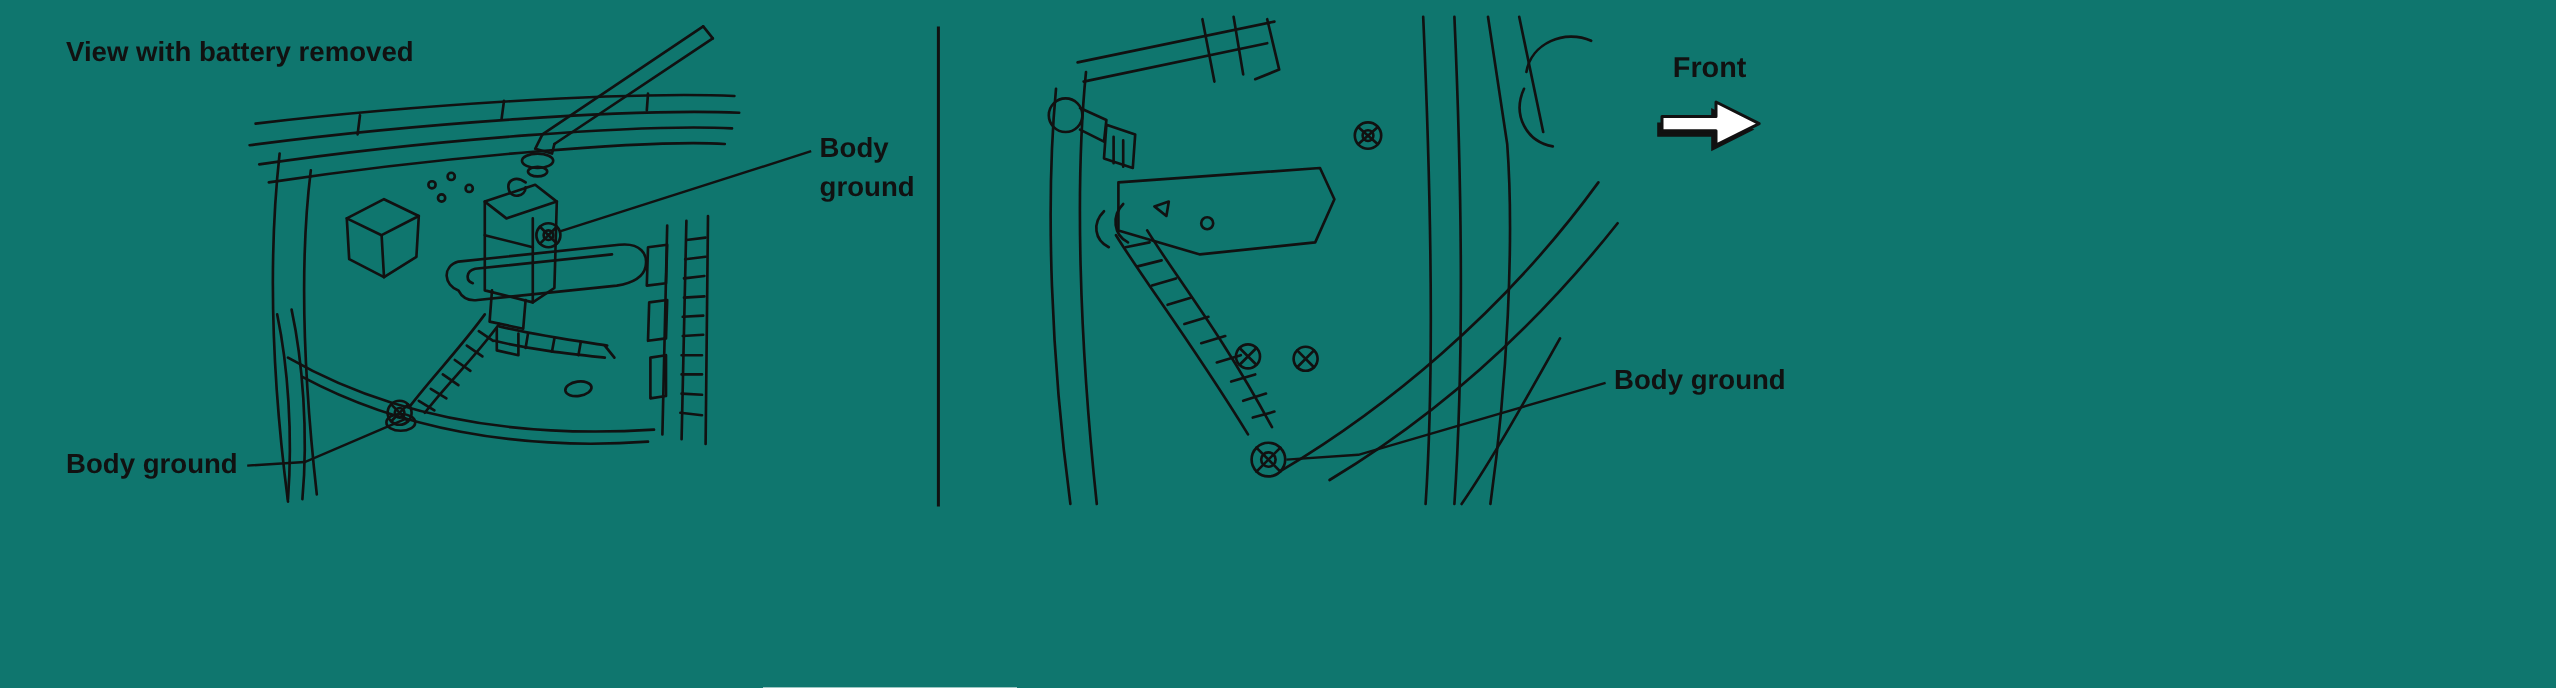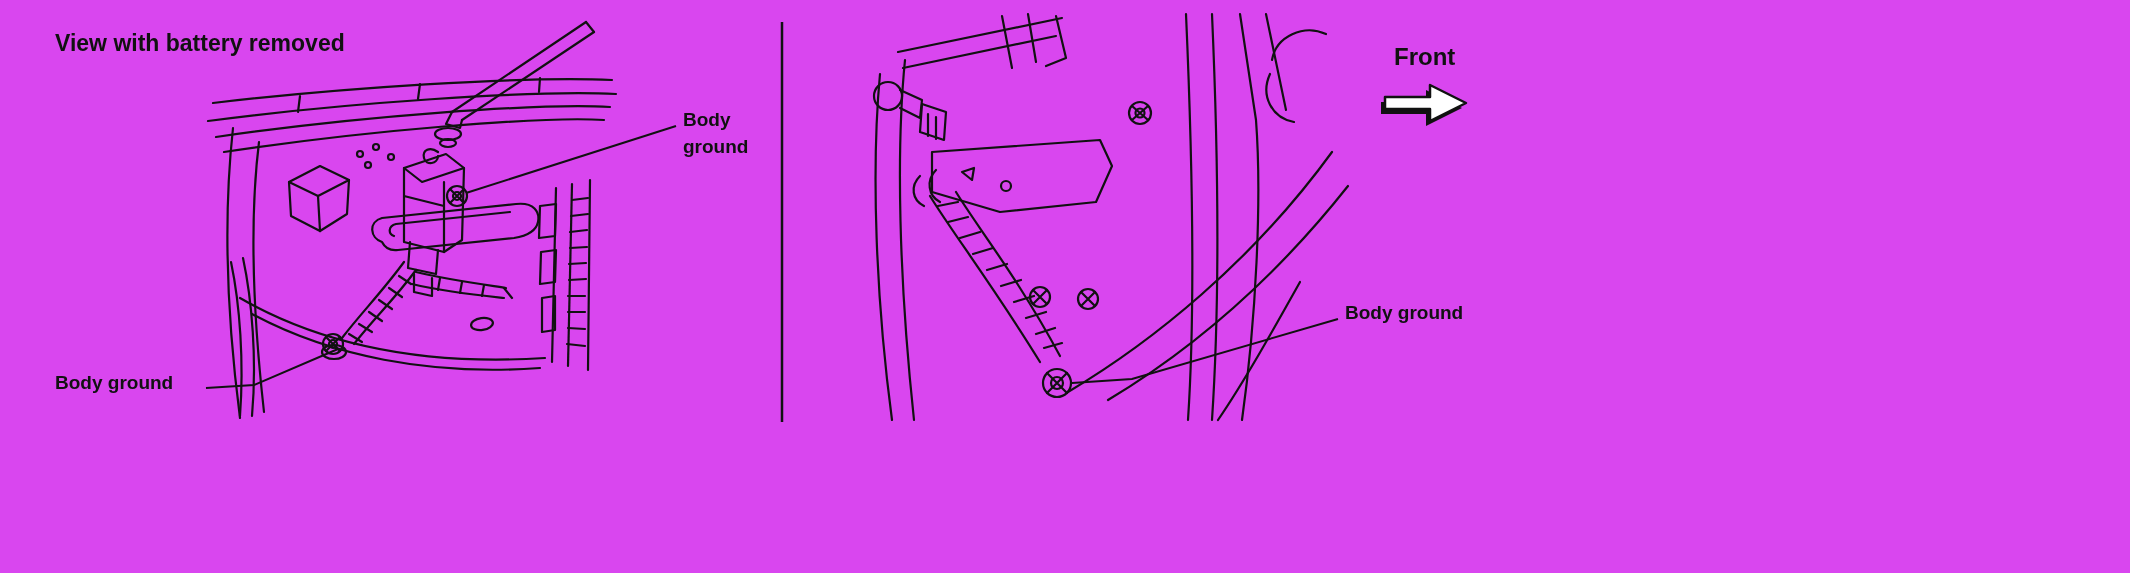--- a/index.html
+++ b/index.html
@@ -4,34 +4,34 @@
 <style>
   html, body {
     margin: 0;
     padding: 0;
     background: #ffffff;
   }
   .canvas {
     position: relative;
     width: 2130px;
     height: 573px;
-    background: #d946ef;
+    background: #0f766e;
     font-family: "Liberation Sans", "DejaVu Sans", sans-serif;
     color: #111111;
     overflow: hidden;
   }
   .art {
     position: absolute;
     left: 0;
     top: 0;
   }
   .label {
     position: absolute;
     font-weight: 700;
-    font-size: 19px;
+    font-size: 23px;
     line-height: 1.4;
     color: #111111;
     white-space: nowrap;
   }
   .label.wrap {
     white-space: normal;
   }
   .title {
     position: absolute;
     left: 55px;

